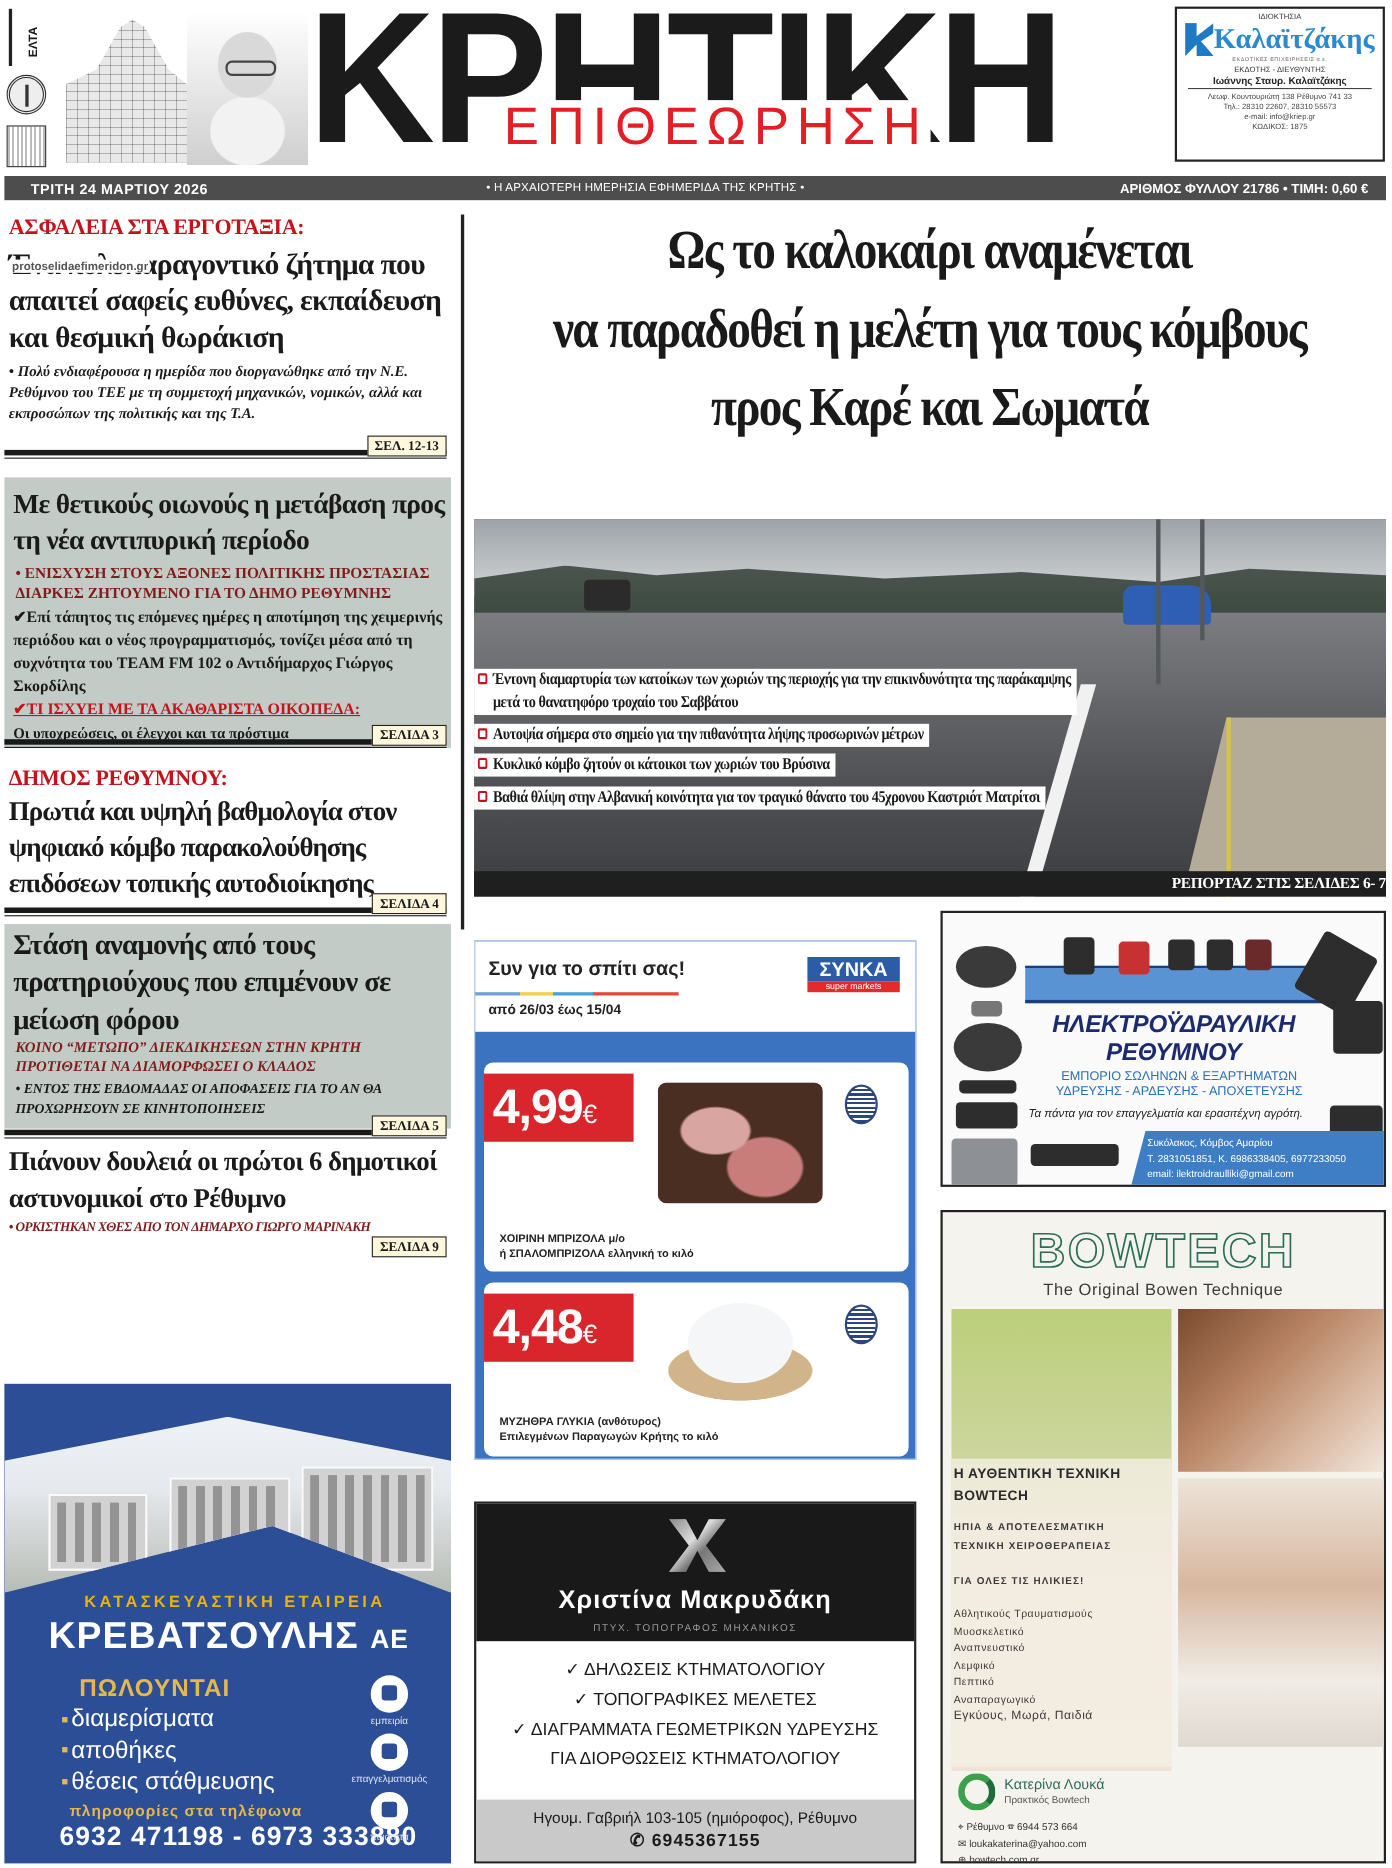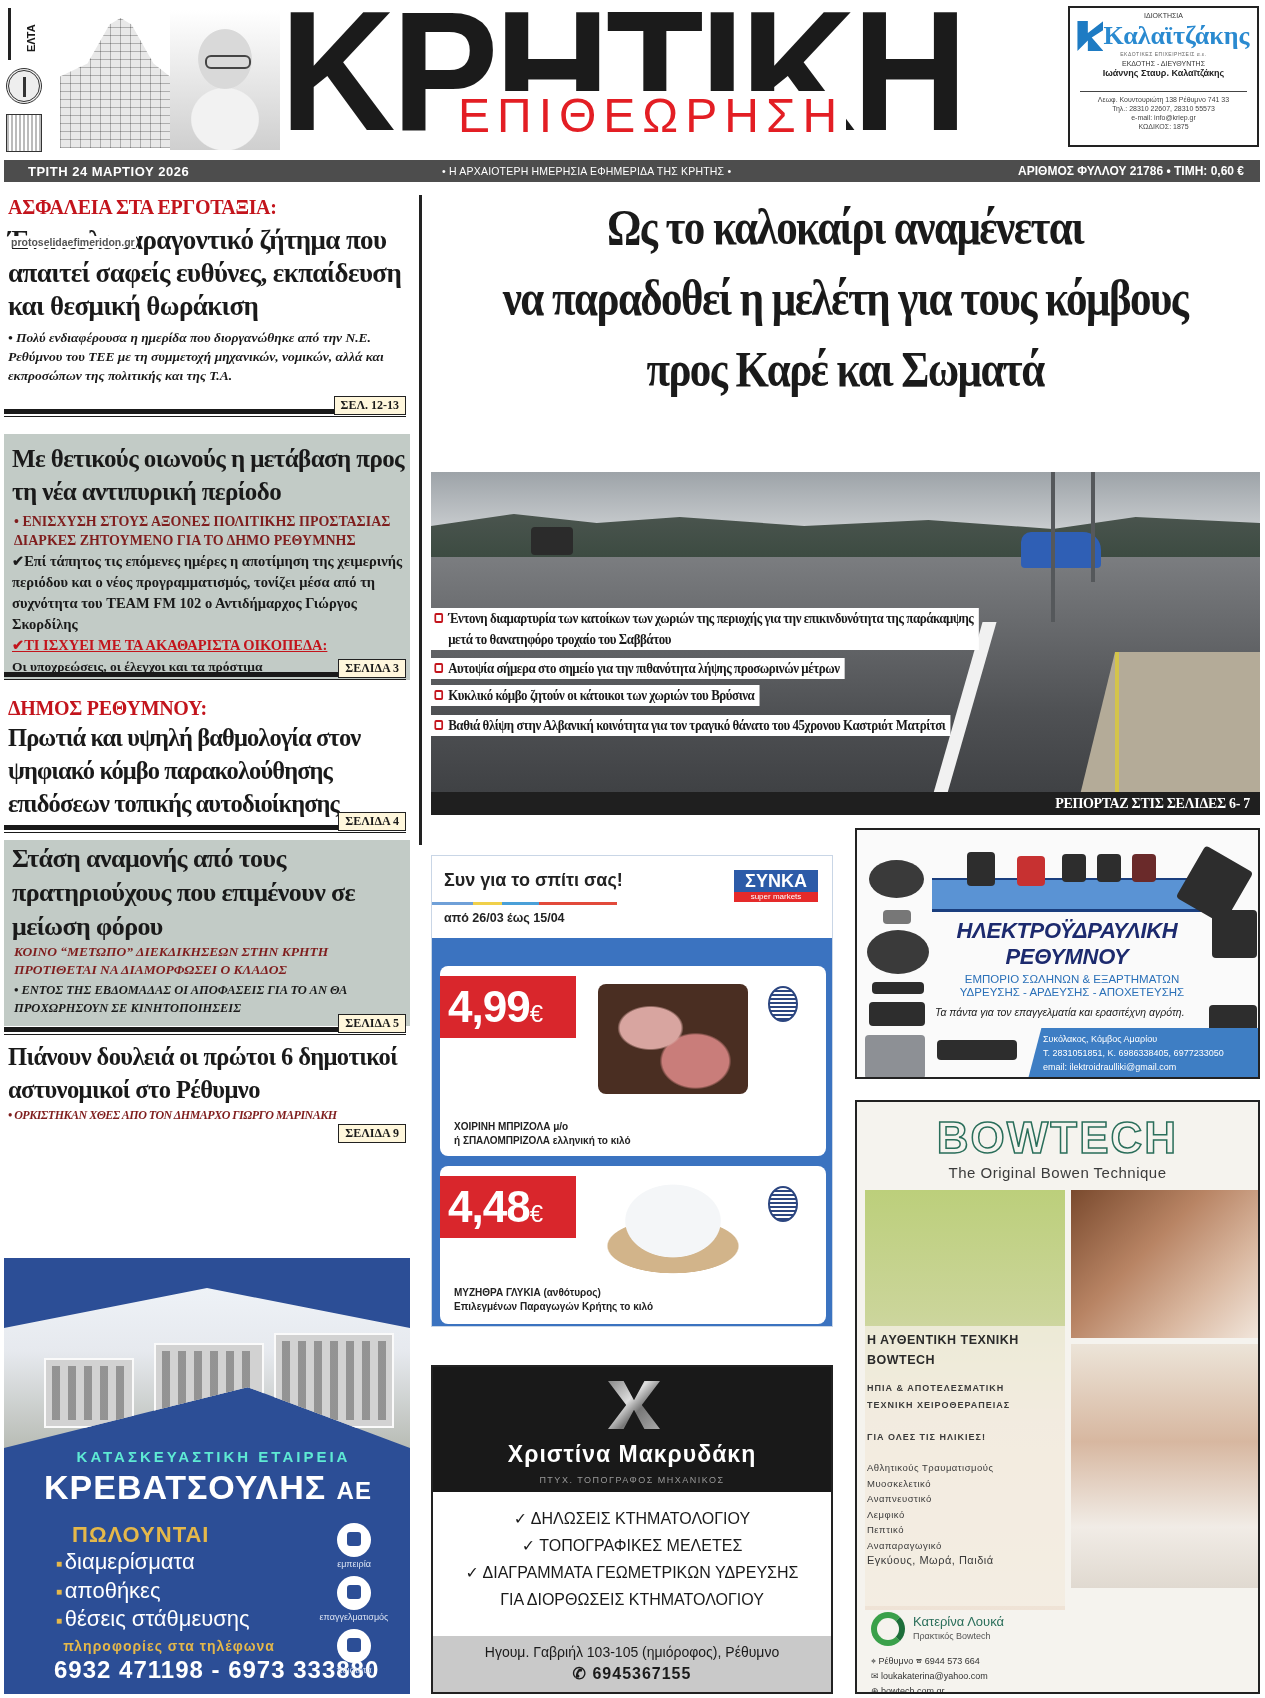--- a/index.html
+++ b/index.html
@@ -32,21 +32,21 @@
   .brand-title { position: absolute; left: 0; top: 0; font-family: "Liberation Sans", sans-serif; font-weight: bold; font-size: 170px; letter-spacing: -4px; color: #1b1b1b; line-height: 170px; transform: scaleX(0.94); transform-origin: left top; white-space: nowrap; }
   .brand-sub { position: absolute; left: 176px; top: 105px; background: #fff; padding: 0 2px; font-family: "Liberation Sans", sans-serif; font-size: 48px; letter-spacing: 7px; color: #e31e24; line-height: 50px; white-space: nowrap; }
 
   .owner-box { position: absolute; left: 1068px; top: 6px; width: 191px; height: 141px; border: 2px solid #222; background: #fff; text-align: center; font-family: "Liberation Sans", sans-serif; }
   .owner-box .ob-label { font-size: 7px; color: #333; margin-top: 4px; }
   .owner-logo { display: flex; align-items: center; justify-content: center; margin-top: 2px; }
   .owner-logo .k { width: 26px; height: 30px; background: #1e7bc3; clip-path: polygon(0 0,40% 0,40% 40%,100% 0,100% 30%,55% 55%,100% 100%,40% 100%,40% 65%,0 100%); }
   .owner-logo .name { font-family: "Liberation Serif", serif; font-weight: bold; font-size: 26px; color: #2a8ad0; line-height: 30px; }
   .owner-box .ob-tag { font-size: 5px; color: #666; letter-spacing: .5px; }
   .owner-box .ob-role { font-size: 7px; color: #333; margin-top: 3px; }
-  .owner-box .ob-person { font-size: 9px; font-weight: bold; color: #222; border-bottom: 1px solid #444; margin: 1px 10px 3px; padding-bottom: 13px; }
+  .owner-box .ob-person { font-size: 9px; font-weight: bold; color: #222; border-bottom: 1px solid #444; margin: 1px 10px 3px; padding-bottom: 2px; }
   .owner-box .ob-line { font-size: 7px; color: #444; line-height: 9px; }
 
   
   .datebar { position: absolute; left: 4px; top: 160px; width: 1256px; height: 22px; background: #4d4d4d; color: #fff; font-family: "Liberation Sans", sans-serif; font-weight: bold; display: flex; align-items: center; font-size: 13px; }
   .datebar .date { position: absolute; left: 24px; letter-spacing: .5px; }
   .datebar .slogan { position: absolute; left: 438px; font-size: 10.5px; font-weight: normal; letter-spacing: .2px; }
   .datebar .issue { position: absolute; right: 16px; font-size: 12px; }
 
   
   .leftcol { position: absolute; left: 4px; top: 190px; width: 406px; }
@@ -91,21 +91,21 @@
   .story5 .sub-red { position: absolute; left: 4px; top: 68px; font-size: 12px; font-style: italic; white-space: nowrap; letter-spacing: -.5px; }
   .story5 .pageref { top: 84px; right: 4px; }
 
   
   .ad-kreva { position: absolute; left: 4px; top: 1258px; width: 406px; height: 436px; background: #2c4e96; overflow: hidden; font-family: "Liberation Sans", sans-serif; }
   .kreva-photo { position: absolute; left: 0; top: 30px; width: 406px; height: 160px;
     background: linear-gradient(180deg,#eef2f7 0,#e6e9ee 40%,#b8bcb5 100%);
     clip-path: polygon(0 25%, 50% 0, 100% 25%, 100% 100%, 60% 62%, 0 100%); }
   .kreva-bldg { position: absolute; background: #d2d2d2; border: 2px solid #fafafa; }
   .kreva-bldg::after { content: ""; position: absolute; inset: 6px; background: repeating-linear-gradient(90deg, #555 0 8px, transparent 8px 16px); opacity: .5; }
-  .kreva-kicker { position: absolute; left: 0; width: 419px; top: 190px; text-align: center; color: #5eead4; font-weight: bold; font-size: 15px; letter-spacing: 3px; }
+  .kreva-kicker { position: absolute; left: 0; width: 419px; top: 190px; text-align: center; color: #eab308; font-weight: bold; font-size: 15px; letter-spacing: 3px; }
   .kreva-name { position: absolute; left: 40px; top: 210px; color: #fff; font-weight: bold; font-size: 34px; letter-spacing: 1px; }
   .kreva-name small { font-size: 24px; }
   .kreva-sell { position: absolute; left: 68px; top: 264px; color: #e5b84a; font-weight: bold; font-size: 22px; letter-spacing: 1px; }
   .kreva-list { position: absolute; left: 52px; top: 290px; list-style: none; color: #fff; font-size: 22px; line-height: 27px; }
   .kreva-list li::before { content: "■ "; color: #e5b84a; font-size: 10px; vertical-align: middle; }
   .kreva-info { position: absolute; left: 0; width: 330px; top: 380px; text-align: center; color: #e5b84a; font-size: 14px; font-weight: bold; letter-spacing: 1px; }
   .kreva-phone { position: absolute; left: 50px; top: 398px; color: #fff; font-weight: bold; font-size: 24px; letter-spacing: 1px; }
   .kreva-badge { position: absolute; left: 310px; width: 80px; text-align: center; color: #dbe3f2; font-size: 9px; }
   .kreva-badge .circ { width: 34px; height: 34px; border-radius: 50%; background: #fff; margin: 0 auto 2px; position: relative; }
   .kreva-badge .circ::after { content: ""; position: absolute; left: 10px; top: 9px; width: 14px; height: 14px; background: #2c4e96; border-radius: 3px; }
@@ -121,21 +121,21 @@
   .photo .curb { position: absolute; left: 640px; top: 180px; width: 200px; height: 180px; background: #b4ab98; clip-path: polygon(22% 0,100% 0,100% 100%,0 100%); }
   .photo .curb::before { content: ""; position: absolute; left: 22%; top: 0; width: 4px; height: 100%; background: #d4c44a; }
   .photo .stripe { position: absolute; left: 520px; top: 150px; width: 14px; height: 220px; background: #f1f1f1; transform: skewX(-16deg); }
   .photo .car-blue { position: absolute; left: 590px; top: 60px; width: 80px; height: 36px; background: #2f5fb5; border-radius: 10px 18px 4px 4px; }
   .photo .car-dark { position: absolute; left: 100px; top: 55px; width: 42px; height: 28px; background: #2b2b2b; border-radius: 4px; }
   .photo .pole { position: absolute; width: 4px; background: #55585b; }
   .bullets { position: absolute; left: 431px; top: 608px; width: 829px; }
   .bullet { position: absolute; left: 0; background: #ffffff; font-weight: bold; font-size: 15px; line-height: 21px; letter-spacing: -.5px; padding: 0 6px 0 4px; color: #1a1a1a; transform: scaleX(0.86); transform-origin: left top; white-space: nowrap; }
   .bullet .sq { display: inline-block; width: 10px; height: 10px; border: 2px solid #c3141c; margin-right: 6px; vertical-align: 0px; border-radius: 2px; }
   .bullet .l2 { display: block; padding-left: 16px; }
-  .report-bar { position: absolute; left: 431px; top: 792px; width: 829px; height: 23px; background: #1f1f1f; color: #fff; text-align: right; font-weight: bold; font-size: 14px; line-height: 23px; padding-right: 10px; letter-spacing: -.3px; }
+  .report-bar { position: absolute; left: 431px; top: 792px; width: 829px; height: 23px; background: #1f1f1f; color: #fff; text-align: right; font-weight: bold; font-size: 14px; line-height: 23px; letter-spacing: -.3px; }
 
   
   .ad-synka { position: absolute; left: 431px; top: 855px; width: 402px; height: 472px; background: #3b73c0; font-family: "Liberation Sans", sans-serif; border: 1px solid #c9d6e6; }
   .synka-top { position: absolute; left: 0; top: 0; width: 100%; height: 82px; background: #fff; }
   .synka-title { position: absolute; left: 12px; top: 14px; font-weight: bold; font-size: 18px; color: #222; }
   .synka-stripe { position: absolute; left: 0; top: 46px; width: 185px; height: 3px; background: linear-gradient(90deg,#6fa0d8 0 22%,#f0d04a 22% 38%,#4aa0d8 38% 58%,#e24a3b 58% 100%); }
   .synka-dates { position: absolute; left: 12px; top: 55px; font-size: 12.5px; font-weight: bold; color: #222; }
   .synka-logo { position: absolute; right: 14px; top: 14px; width: 84px; }
   .synka-logo .top { background: #2c5ba8; color: #fff; font-weight: bold; font-size: 18px; text-align: center; line-height: 22px; }
   .synka-logo .bot { background: #e52a2a; color: #fff; font-size: 8px; text-align: center; line-height: 10px; }

